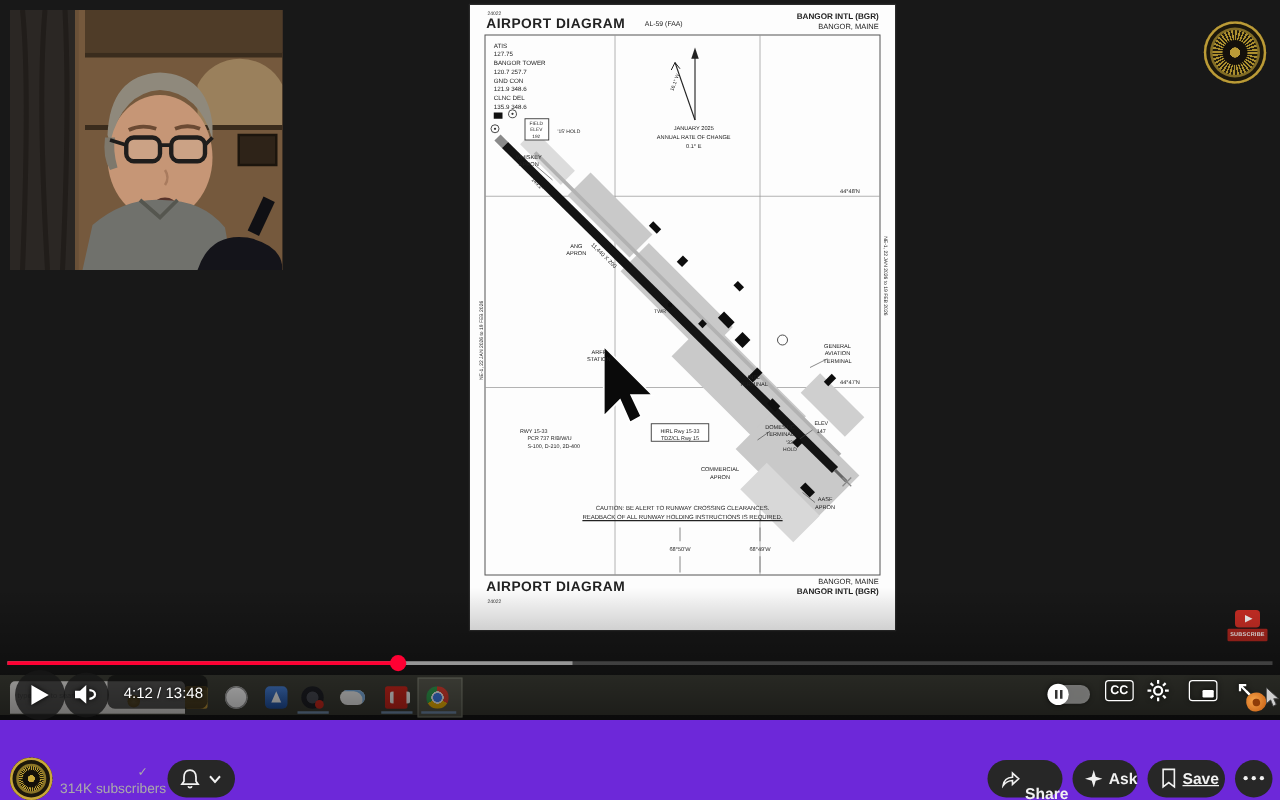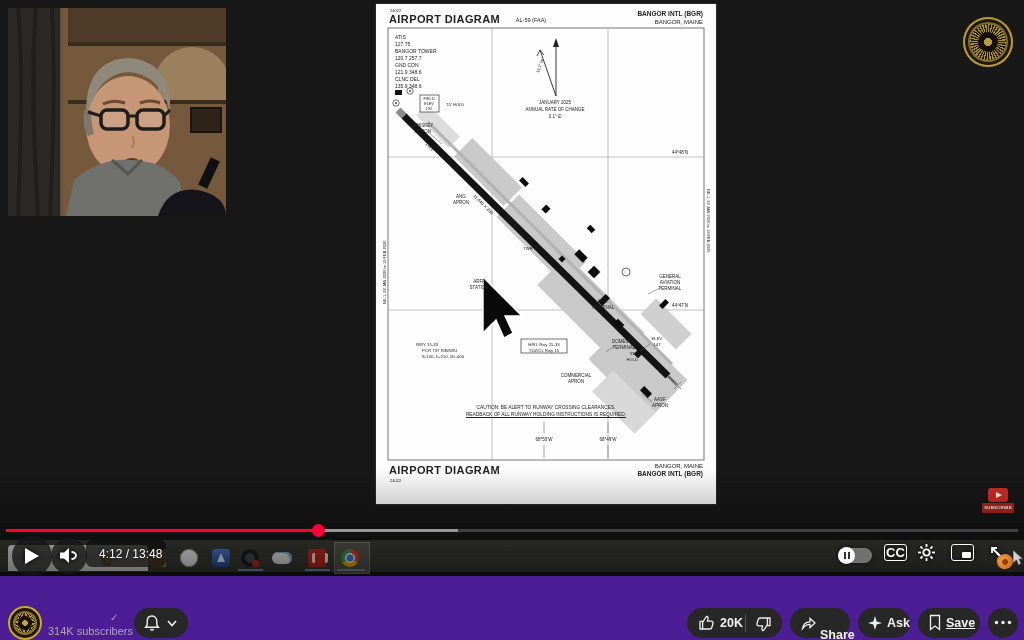--- a/index.html
+++ b/index.html
@@ -1,16 +1,16 @@
 <!DOCTYPE html>
 <html><head>
 <meta charset="utf-8">
 <style>
   html,body{margin:0;padding:0;background:#000;}
-  #stage{position:relative;width:1024px;height:640px;background:#4c1d95;overflow:hidden;
+  #stage{position:relative;width:1024px;height:640px;background:#6d28d9;overflow:hidden;
          font-family:"Liberation Sans",sans-serif;-webkit-font-smoothing:antialiased;}
   .abs{position:absolute;}
 
   
   #player{position:absolute;left:0;top:0;width:1024px;height:576px;background:#181818;overflow:hidden;}
   #vgrad{position:absolute;left:0;top:470px;width:1024px;height:106px;
          background:linear-gradient(180deg,rgba(0,0,0,0),rgba(0,0,0,.55));pointer-events:none;}
 
   
   #webcam{position:absolute;left:8px;top:8px;width:218px;height:208px;overflow:hidden;background:#4d3b28;}
@@ -61,21 +61,21 @@
   
   #progress{position:absolute;left:6px;top:529px;width:1012px;height:3px;background:rgba(255,255,255,.2);}
   #buffered{position:absolute;left:0;top:0;height:3px;background:rgba(255,255,255,.45);}
   #played{position:absolute;left:0;top:0;height:3px;}
   #scrubber{position:absolute;top:523.5px;width:13px;height:13px;border-radius:50%;}
   .ctl-circle{position:absolute;border-radius:50%;background:rgba(22,22,22,.8);}
   #timedisp{position:absolute;left:86px;top:540px;width:80px;height:27px;background:rgba(12,12,12,.7);border-radius:6px;}
   #timedisp span{position:absolute;left:13px;top:7px;font-size:12px;color:#fff;text-shadow:0 0 3px #000;white-space:nowrap;}
   .rctl{position:absolute;top:544px;filter:drop-shadow(0 0 2px rgba(0,0,0,.8));}
   #ccbtn{width:21px;height:15px;border:1.7px solid #fff;border-radius:3px;color:#fff;
-         font-size:13px;font-weight:bold;text-align:center;line-height:15px;}
+         font-size:10px;font-weight:bold;text-align:center;line-height:15px;}
   #minibtn{width:21px;height:15px;border:1.7px solid #fff;border-radius:3px;}
   #minibtn::after{content:"";position:absolute;right:2px;bottom:2px;width:9px;height:6px;background:#fff;border-radius:1px;}
   #autoplay{width:34px;height:15px;border-radius:8px;background:rgba(190,190,190,.55);}
   #autoplay .knob{position:absolute;left:0px;top:-1px;width:17px;height:17px;border-radius:50%;background:#fff;}
   #autoplay .knob::before,#autoplay .knob::after{content:"";position:absolute;top:5px;width:2px;height:7px;background:#333;}
   #autoplay .knob::before{left:6px}#autoplay .knob::after{left:9.5px}
   #orangecursor{position:absolute;left:997px;top:554px;width:16px;height:15px;transform:rotate(-12deg);
         background:radial-gradient(circle at 40% 40%,#f7a44a,#c2590f);border-radius:46% 54% 52% 48%;}
   #orangecursor::after{content:"";position:absolute;left:5px;top:5px;width:6px;height:6px;border-radius:50%;background:#8f3c08;}
 
@@ -334,30 +334,20 @@
   <div class="pill" style="left:134px;width:54px;">
     <svg style="left:10px;" width="16" height="18" viewBox="0 0 16 18">
       <path d="M8,2 C5,2 3.2,4.4 3.2,7.6 L3.2,11 L1.6,13.2 L14.4,13.2 L12.8,11 L12.8,7.6 C12.8,4.4 11,2 8,2 Z" fill="none" stroke="#f1f1f1" stroke-width="1.4"></path>
       <path d="M6.5,15 a1.6,1.6 0 0 0 3,0" fill="none" stroke="#f1f1f1" stroke-width="1.4"></path>
     </svg>
     <svg style="left:33px;top:12px;" width="10" height="7" viewBox="0 0 10 7">
       <polyline points="1,1 5,5.5 9,1" fill="none" stroke="#f1f1f1" stroke-width="1.6"></polyline>
     </svg>
   </div>
 
-  <div class="pill" style="left:687px;width:95px;">
-    <svg style="left:11px;" width="17" height="17" viewBox="0 0 17 17">
-      <path d="M2,15 L4.6,15 L4.6,7.4 L2,7.4 Z M4.6,8.4 L8,3 C8.6,2 10.2,2.6 10.1,4 L9.5,7.2 L13.4,7.2 C14.5,7.2 15.3,8.2 15,9.3 L13.7,13.8 C13.5,14.5 12.8,15 12.1,15 L4.6,15" fill="none" stroke="#f1f1f1" stroke-width="1.3"></path>
-    </svg>
-    <span style="left:33px;">20K</span>
-    <div class="abs" style="left:58px;top:6px;width:1px;height:18px;background:#535353;"></div>
-    <svg style="left:68px;top:8px;" width="17" height="17" viewBox="0 0 17 17">
-      <path d="M15,2 L12.4,2 L12.4,9.6 L15,9.6 Z M12.4,8.6 L9,14 C8.4,15 6.8,14.4 6.9,13 L7.5,9.8 L3.6,9.8 C2.5,9.8 1.7,8.8 2,7.7 L3.3,3.2 C3.5,2.5 4.2,2 4.9,2 L12.4,2" fill="none" stroke="#f1f1f1" stroke-width="1.3"></path>
-    </svg>
-  </div>
 
   <div class="pill" style="left:790px;width:60px;">
     <svg style="left:10px;" width="17" height="17" viewBox="0 0 17 17">
       <path d="M2.5,14.5 C3,10.5 5.8,8 10,7.8 L10,4.5 L15,9 L10,13.5 L10,10.4 C7,10.5 4.5,11.8 2.5,14.5 Z" fill="none" stroke="#f1f1f1" stroke-width="1.3"></path>
     </svg>
     <span style="left:30px;margin-top:12px;">Share</span>
   </div>
 
   <div class="pill" style="left:858px;width:52px;">
     <svg style="left:10px;top:8px;" width="14" height="14" viewBox="0 0 14 14">

